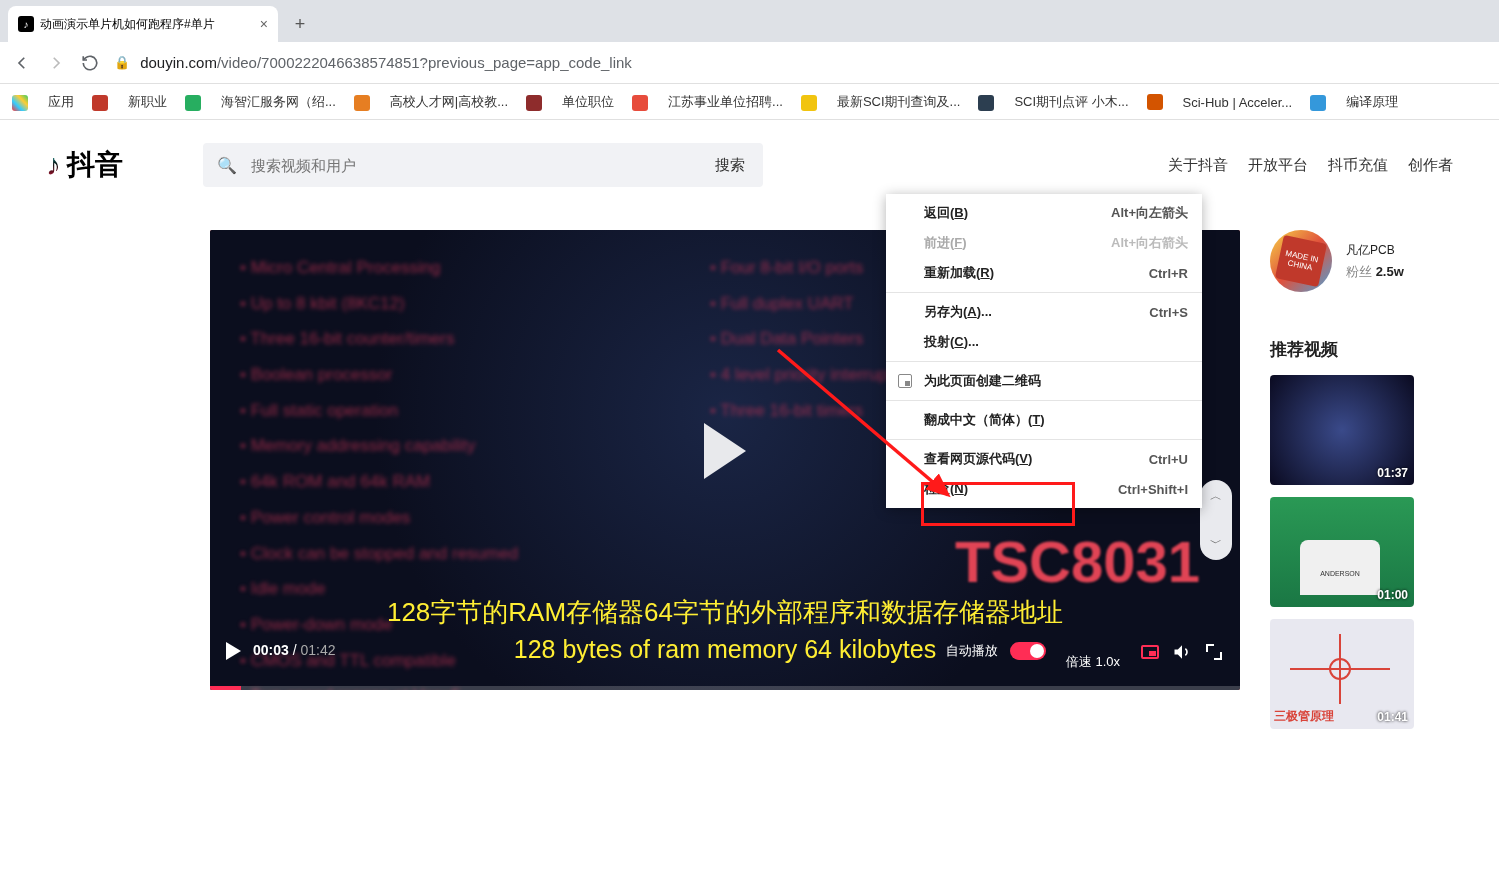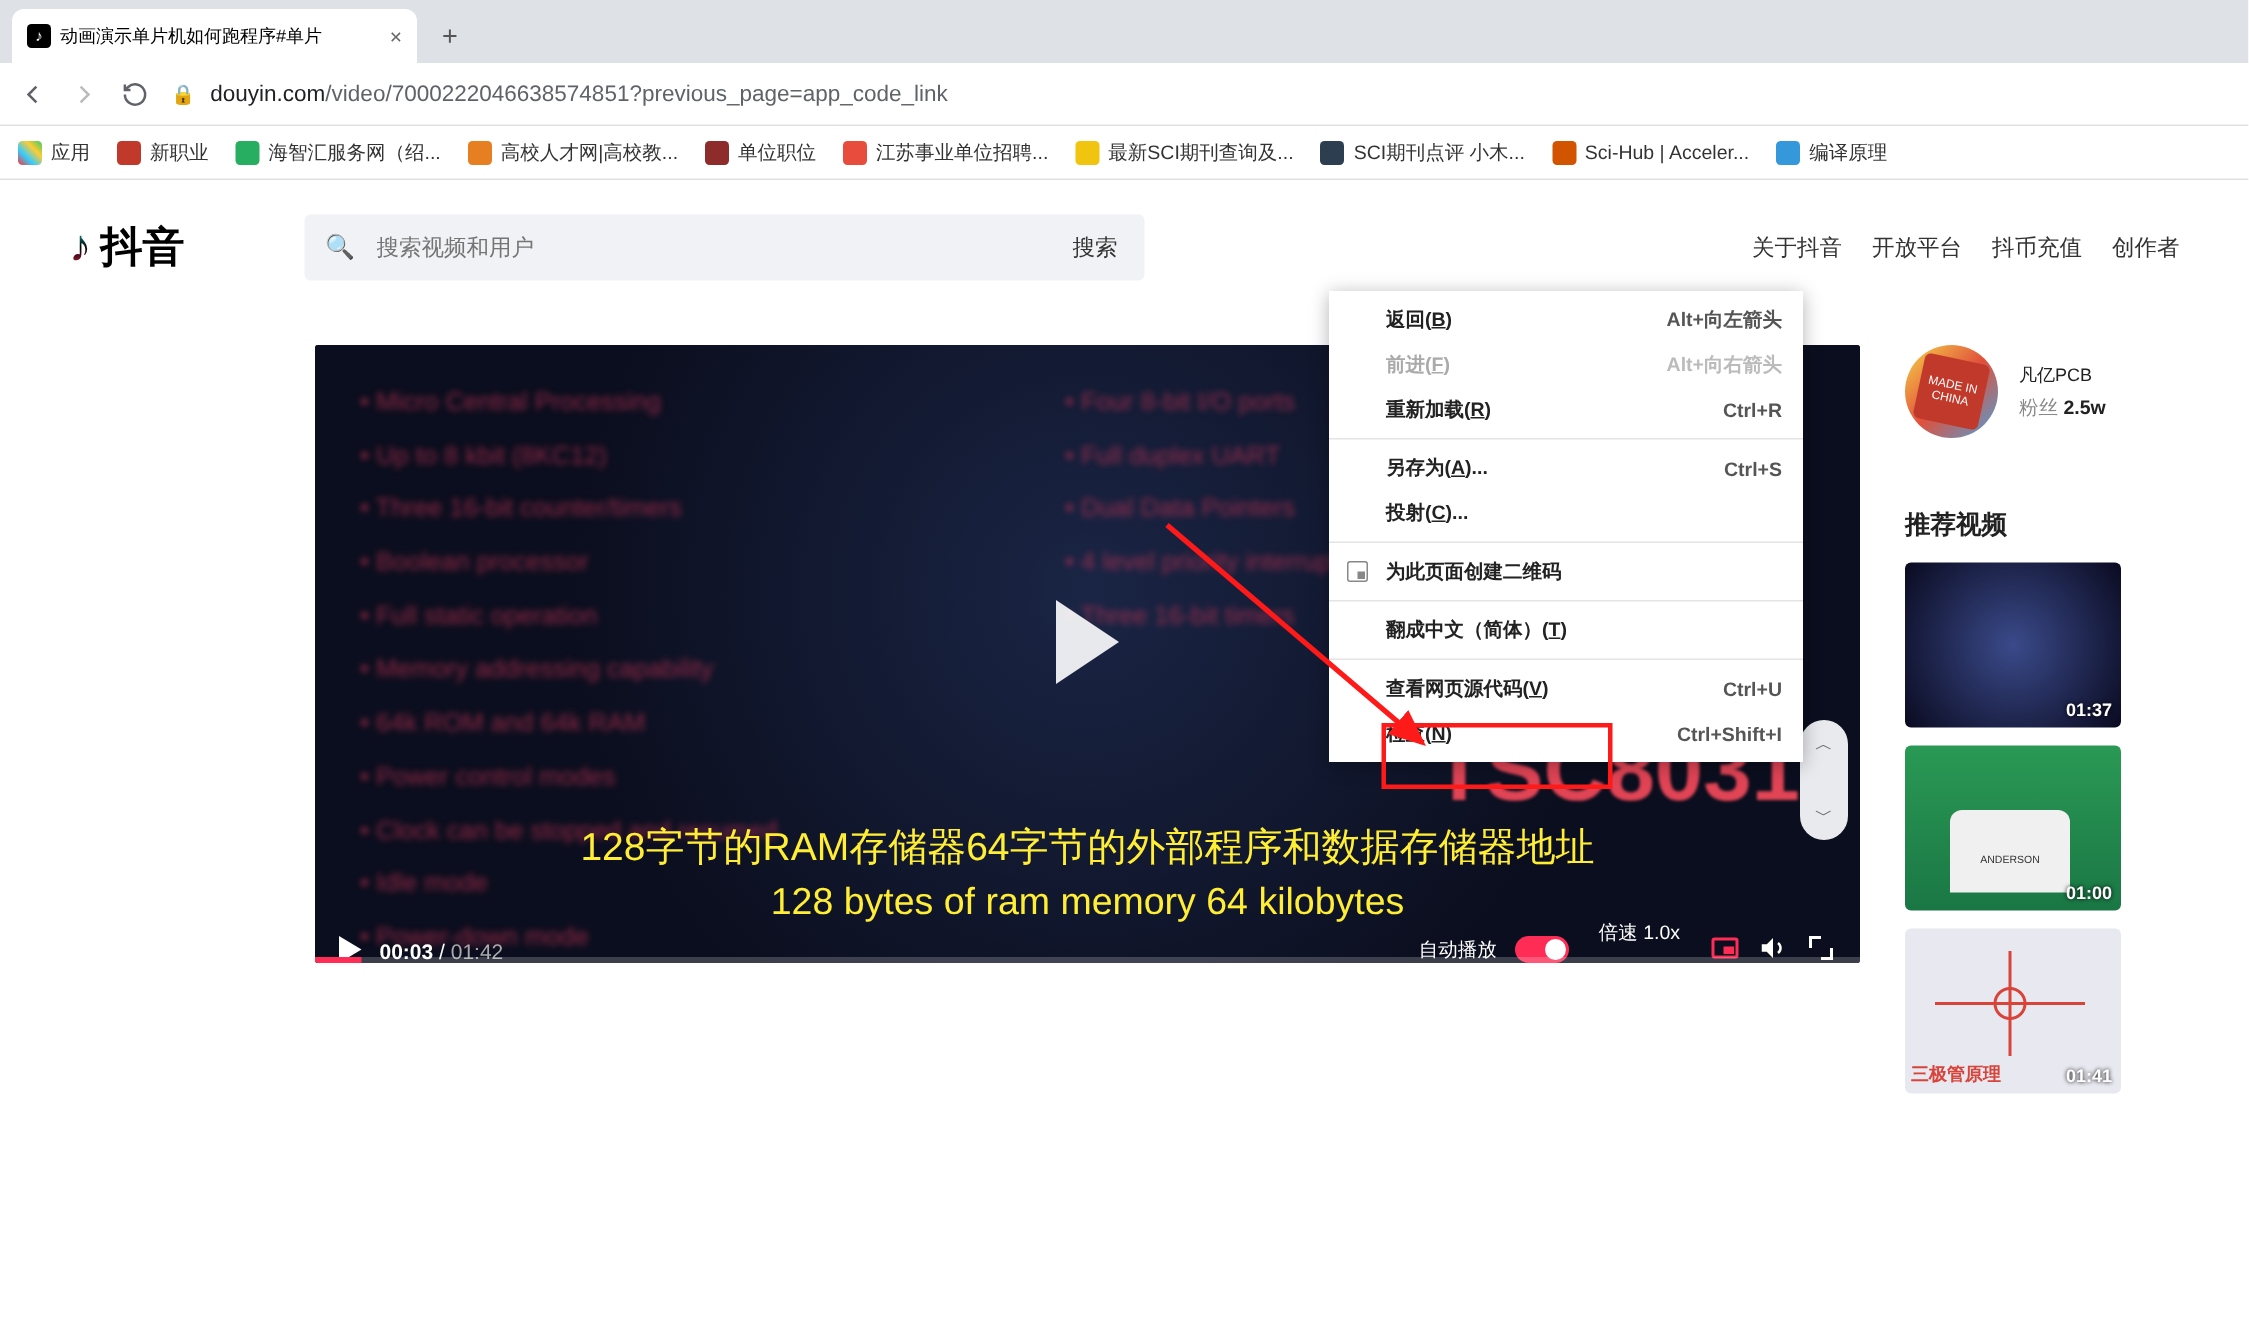--- a/index.html
+++ b/index.html
@@ -14,45 +14,45 @@
 
 .addr-bar { height: 42px; background: #fff; display: flex; align-items: center; padding: 0 12px; gap: 14px; border-bottom: 1px solid #e0e0e0; }
 .nav-btn { width: 20px; height: 20px; display: flex; align-items: center; justify-content: center; color: #5f6368; }
 .nav-btn.fwd { color: #bbb; }
 .url-area { flex: 1; display: flex; align-items: center; gap: 10px; font-size: 15px; color: #202124; }
 .url-area .lock { color: #5f6368; font-size: 13px; }
 .url-area .domain { color: #202124; }
 .url-area .path { color: #5f6368; }
 
 .bookmarks { height: 36px; background: #fff; display: flex; align-items: center; padding: 0 12px; gap: 18px; font-size: 13px; border-bottom: 1px solid #e0e0e0; }
-.bm { display: flex; align-items: center; gap: 6px; color: #333; white-space: nowrap; }
+.bm { display: flex; align-items: flex-end; gap: 20px; color: #333; white-space: nowrap; }
 .bm .ico { width: 16px; height: 16px; border-radius: 3px; display: inline-flex; align-items: center; justify-content: center; font-size: 10px; color: #fff; }
 
 
 .page-header { height: 90px; display: flex; align-items: center; padding: 0 46px; gap: 80px; }
 .logo { display: flex; align-items: center; gap: 6px; font-size: 28px; font-weight: bold; }
 .note { font-size: 30px; }
 .search-box { background: #f1f2f5; height: 44px; border-radius: 4px; display: flex; align-items: center; width: 560px; }
 .search-box .sicon { padding: 0 14px; color: #888; font-size: 16px; }
 .search-box input { border: none; background: transparent; flex: 1; font-size: 15px; outline: none; color: #888; }
 .search-btn { width: 66px; height: 100%; display: flex; align-items: center; justify-content: center; font-size: 15px; color: #333; font-weight: 500; }
 .header-links { margin-left: auto; display: flex; gap: 20px; font-size: 15px; color: #333; }
 
 
 .main { display: flex; padding: 20px 0 0 210px; gap: 30px; position: relative; }
-.video-area { width: 1030px; height: 412px; background: #7f1d1d; position: relative; border-radius: 2px; overflow: hidden; }
+.video-area { width: 1030px; height: 460px; background: #7f1d1d; position: relative; border-radius: 2px; overflow: hidden; }
 .video-bg { position: absolute; inset: 0; background: radial-gradient(circle at 50% 40%, #1a2545 0%, #0b0e1e 60%); }
 .video-text { position: absolute; top: 20px; left: 30px; right: 30px; color: #cc3355; font-size: 17px; line-height: 2.1; filter: blur(2px); opacity: .7; }
 .video-text .col2 { position: absolute; left: 470px; top: 0; }
 .play-btn { position: absolute; left: 50%; top: 48%; transform: translate(-50%,-50%); width: 0; height: 0; border-left: 42px solid rgba(255,255,255,.9); border-top: 28px solid transparent; border-bottom: 28px solid transparent; }
 .tsc { position: absolute; right: 40px; bottom: 95px; color: #e04455; font-size: 58px; font-weight: bold; filter: blur(1px); }
 .caption1 { position: absolute; bottom: 60px; left: 0; right: 0; text-align: center; font-size: 26px; color: #ffee33; font-weight: 500; }
 .caption2 { position: absolute; bottom: 26px; left: 0; right: 0; text-align: center; font-size: 25px; color: #ffee33; font-weight: 400; }
 
-.controls { position: absolute; bottom: 0; left: 0; right: 0; height: 48px; display: flex; align-items: flex-end; padding: 0 16px; gap: 12px; color: #fff; font-size: 14px; }
+.controls { position: absolute; bottom: 0; left: 0; right: 0; height: 48px; display: flex; align-items: flex-start; padding: 0 16px; gap: 12px; color: #fff; font-size: 14px; }
 .ctrl-play { width: 0; height: 0; border-left: 15px solid #fff; border-top: 9px solid transparent; border-bottom: 9px solid transparent; }
 .time .dur { color: #aaa; }
 .controls .spacer { flex: 1; }
 .toggle { width: 36px; height: 18px; background: #ff2d55; border-radius: 9px; position: relative; }
 .toggle::after { content: ''; position: absolute; right: 2px; top: 2px; width: 14px; height: 14px; background: #fff; border-radius: 50%; }
 .ctrl-icon { width: 20px; height: 20px; display: flex; align-items: center; justify-content: center; }
 .pip { width: 18px; height: 14px; border: 2px solid #ff2d55; border-radius: 2px; position: relative; }
 .pip::after { content: ''; position: absolute; right: 1px; bottom: 1px; width: 7px; height: 5px; background: #ff2d55; }
 .fs { width: 16px; height: 16px; position: relative; }
 .fs::before, .fs::after { content: ''; position: absolute; width: 6px; height: 6px; border: 2px solid #fff; }

